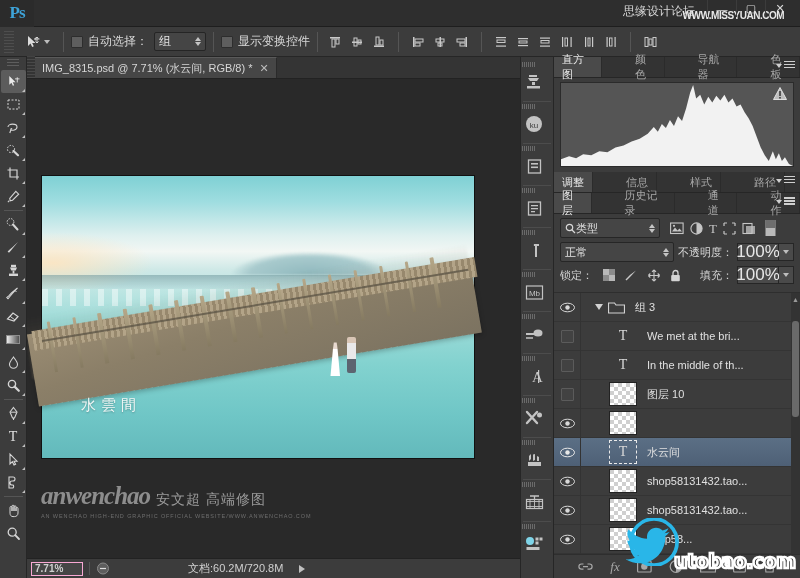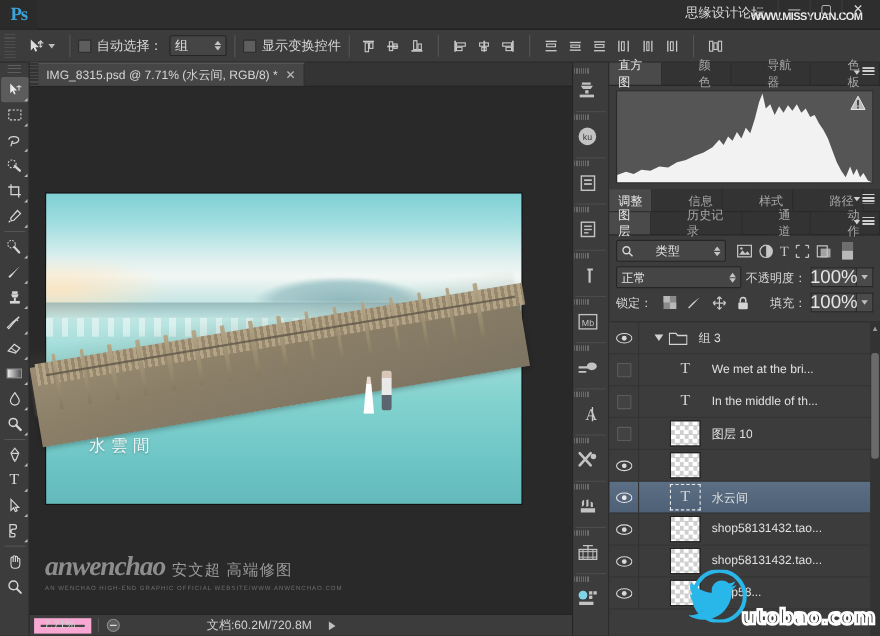--- a/index.html
+++ b/index.html
@@ -142,28 +142,28 @@
     position:absolute; left:9%; top:78%; font-size:15px; color:#f1f6f5;
     letter-spacing:5px; font-family:"DejaVu Sans", sans-serif; text-shadow:0 1px 2px rgba(0,0,0,.25);
   }
   .wm-block { position:absolute; left:14px; top:404px; width:330px; }
   .wm-script {
     font-family:"Liberation Serif", serif; font-style:italic; font-weight:bold;
     font-size:25px; color:#8d8d8d; letter-spacing:-1px; line-height:1;
   }
   .wm-cn { font-size:14px; color:#9a9a9a; letter-spacing:1px; margin-left:6px; }
   .wm-tiny { font-size:5.5px; color:#6e6e6e; letter-spacing:.9px; margin-top:4px; }
-  .wm-row { display:flex; align-items:baseline;margin-top:20px; }
+  .wm-row { display:flex; align-items:baseline; }
 
   .statusbar {
     height:20px; background:#3c3c3c; border-top:1px solid #222;
     display:flex; align-items:center; font-size:11px; color:#d0d0d0; padding-left:4px; gap:6px;
   }
-  .sb-zoom { width:52px; background:#454545; border:6px solid #f9a8d4; height:14px;
-             display:flex; align-items:center; padding-left:3px; font-size:10px;}
+  .sb-zoom { width:52px; background:#454545; border:1px solid #f9a8d4; height:14px;
+             display:flex; align-items:center; padding-left:3px; font-size:10px;font-weight:bold;}
   .sb-sep { width:1px;height:13px;background:#555; }
   .sb-doc { margin-left:72px; font-size:11px; }
   .sb-tri { width:0;height:0;border-top:4px solid transparent;border-bottom:4px solid transparent;border-left:6px solid #c0c0c0; margin-left:10px;}
 
   
   .panelrail {
     width:34px; background:#3c3c3c; border-left:1px solid #262626; border-right:1px solid #262626;
     display:flex; flex-direction:column; align-items:center; padding-top:3px;
   }
   .pr-item { width:30px; height:41px; display:flex; flex-direction:column; align-items:flex-start;
@@ -190,21 +190,21 @@
 
   .histbox { background:#3c3c3c; padding:4px 6px 5px 6px; }
   .histinner { height:85px; background:#555; border:1px solid #2b2b2b; position:relative; overflow:hidden; }
   .histsvg { position:absolute; left:0; bottom:0; width:100%; height:100%; }
   .warn { position:absolute; right:6px; top:4px; width:14px; height:13px; }
 
   .layerctl { padding:4px 6px; }
   .lc-row { display:flex; align-items:center; gap:4px; margin-bottom:4px; }
   .lc-filter {
     flex:0 0 100px; height:20px; background:#454545; border:1px solid #262626; border-radius:2px;
-    display:flex; align-items:center; padding:0 4px; gap:20px; font-size:11px; color:#e0e0e0;
+    display:flex; align-items:center; padding:0 4px; gap:0; font-size:11px; color:#e0e0e0;
   }
   .lc-icons { display:flex; align-items:center; gap:6px; margin-left:6px; }
   .lc-blend {
     flex:1; height:20px; background:#454545; border:1px solid #262626; border-radius:2px;
     display:flex; align-items:center; justify-content:space-between; padding:0 4px; font-size:11px;color:#e4e4e4;
   }
   .lc-num {
     width:42px;height:18px;background:#4a4a4a;border:1px solid #262626;display:flex;
     align-items:center;justify-content:center;font-size:17px;color:#e6e6e6;
   }
@@ -944,20 +944,44 @@
           <span class="lthumb lindent"></span>
           <span class="lname">shop58...</span>
         </div>
 
         <div class="vscroll">
           <div class="vcap" style="top:2px">▲</div>
           <div class="vthumb"></div>
         </div>
       </div>
 
+      <div class="panelfoot">
+        <svg width="15" height="11">
+            <path d="M5.5 3 h-2 a2.6 2.6 0 0 0 0 5.2 h2 M9.5 3 h2 a2.6 2.6 0 0 1 0 5.2 h-2 M5 5.6 h5" stroke="#a8a8a8" stroke-width="1.2" fill="none"></path>
+          </svg>
+        <span style="font-family:'Liberation Serif',serif;font-style:italic;font-size:13px;color:#a8a8a8;">fx</span>
+        <svg width="15" height="13">
+            <rect x="0.6" y="1" width="13.5" height="11" rx="1" fill="none" stroke="#a8a8a8" stroke-width="1.2"></rect>
+            <circle cx="7.3" cy="6.5" r="3.2" fill="#a8a8a8"></circle>
+          </svg>
+        <svg width="14" height="13">
+            <circle cx="7" cy="6.5" r="5.8" fill="none" stroke="#a8a8a8" stroke-width="1.2"></circle>
+            <path d="M7 0.7 A5.8 5.8 0 0 1 7 12.3 Z" fill="#a8a8a8"></path>
+          </svg>
+        <svg width="16" height="13">
+            <path d="M0.6 2 h5.5 l1.4 1.8 h8 v8.2 h-14.9 z" fill="none" stroke="#a8a8a8" stroke-width="1.2"></path>
+          </svg>
+        <svg width="13" height="13">
+            <rect x="0.6" y="1" width="11.8" height="11" rx="1" fill="none" stroke="#a8a8a8" stroke-width="1.2"></rect>
+            <path d="M6.5 3.5 v6 M3.5 6.5 h6" stroke="#a8a8a8" stroke-width="1.2"></path>
+          </svg>
+        <svg width="13" height="13">
+            <path d="M2 3.2 h9 l-0.9 8.8 h-7.2 z M4.5 1.2 h4 v2 h-4 z" fill="none" stroke="#a8a8a8" stroke-width="1.2"></path>
+          </svg>
+      </div>
     </div>
   </div>
 
   <div class="utobao">
     <svg class="ut-bird" viewBox="0 0 60 52">
       <circle cx="30" cy="26" r="25" fill="none" stroke="#29b6e8" stroke-width="4"></circle>
       <path d="M47 15 c-1.8 0.8-3.7 1.3-5.7 1.6 2-1.2 3.6-3.1 4.3-5.4 -1.9 1.1-4 1.9-6.2 2.4 -1.8-1.9-4.3-3.1-7.2-3.1 -5.4 0-9.8 4.4-9.8 9.8 0 0.8 0.1 1.5 0.3 2.2 -8.2-0.4-15.4-4.3-20.3-10.3 -0.9 1.5-1.3 3.1-1.3 4.9 0 3.4 1.7 6.4 4.4 8.1 -1.6-0.05-3.1-0.5-4.4-1.2 0 0.04 0 0.08 0 0.13 0 4.7 3.4 8.7 7.9 9.6 -0.8 0.2-1.7 0.3-2.6 0.3 -0.6 0-1.2-0.06-1.8-0.17 1.2 3.9 4.9 6.7 9.1 6.8 -3.4 2.6-7.6 4.2-12.2 4.2 -0.8 0-1.6-0.05-2.3-0.14 4.4 2.8 9.5 4.4 15.1 4.4 18.1 0 28-15 28-28 0-0.4 0-0.85-0.03-1.27 1.9-1.4 3.6-3.1 4.9-5.1 z" fill="#29b6e8"></path>
     </svg>
     <div class="ut-url">utobao.com</div>
   </div>

